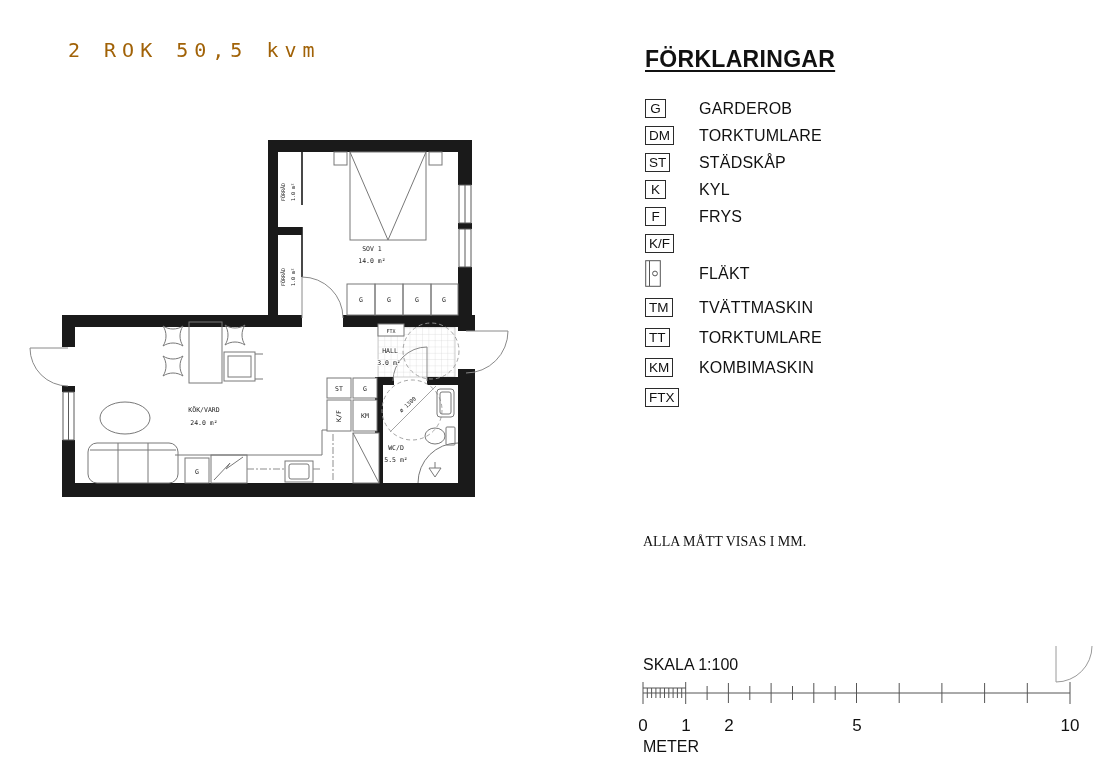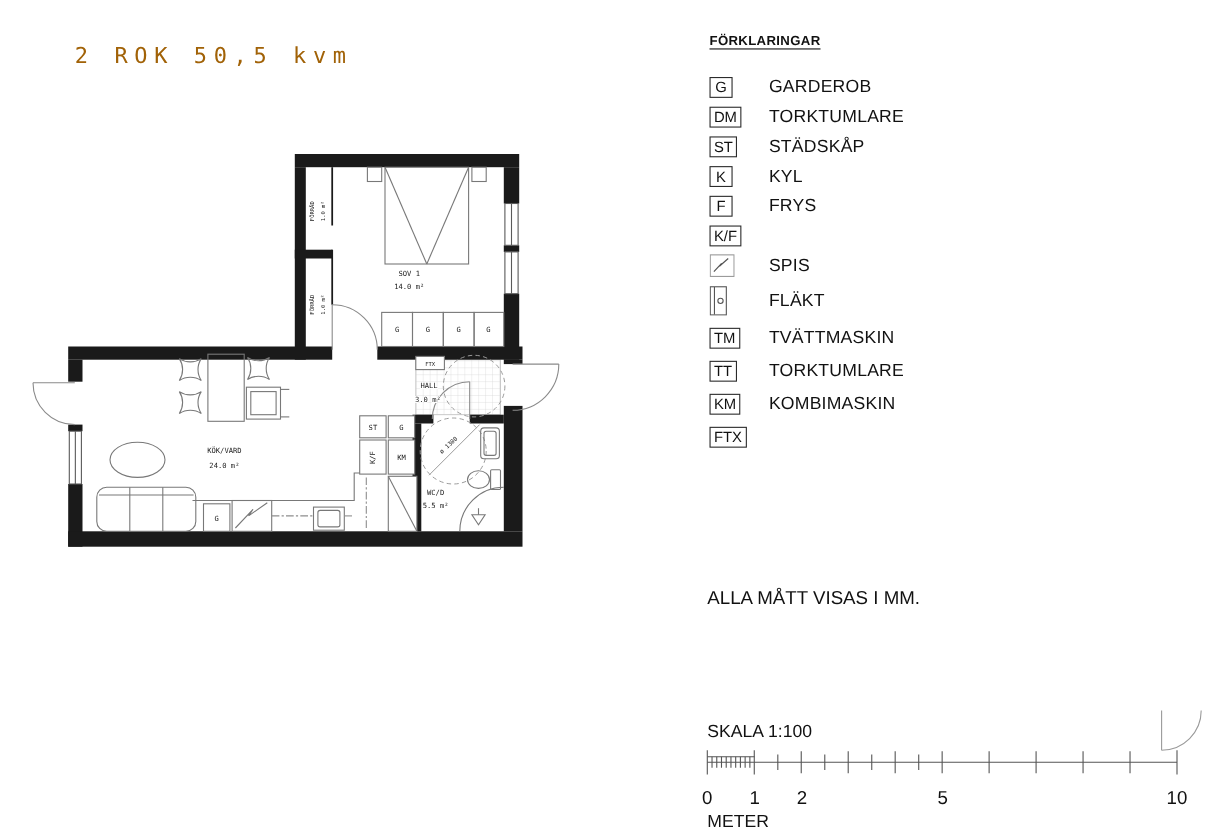--- a/index.html
+++ b/index.html
@@ -4,32 +4,32 @@
 <style>
   html,body{margin:0;padding:0;background:#fff;}
   body{width:1111px;height:763px;position:relative;overflow:hidden;
        font-family:"Liberation Sans",sans-serif;color:#111;}
   .abs{position:absolute;}
   
   .plan-title{left:68px;top:38px;font-family:"DejaVu Sans Mono",monospace;
               font-size:20px;letter-spacing:6px;color:#a16207;}
   
   .legend{left:645px;top:30px;width:330px;}
-  .legend h2{margin:0 0 25px 0;font-size:12px;font-weight:bold;
+  .legend h2{margin:16px 0 25px 0;font-size:23px;font-weight:bold;
              text-decoration:underline;text-underline-offset:3px;letter-spacing:.3px;}
   .legend-row{display:flex;align-items:center;margin-bottom:6px;min-height:21px;}
   .legend-row.sp1{margin-bottom:8px}
   .legend-row.sp2{margin-bottom:10px}
   .legend-row.sp3{margin-bottom:9px}
   .sym-cell{width:54px;flex:none;display:flex;align-items:center;}
   .sym{display:inline-block;min-width:13px;text-align:center;border:1.4px solid #2b2b2b;
        padding:0 3px;font-size:13.5px;line-height:17px;background:#fff;color:#111;}
   .lbl{font-size:16px;letter-spacing:.2px;}
   
-  .units-note{left:643px;top:534px;font-size:17px;}
+  .units-note{left:643px;top:534px;font-size:14px;font-family:Liberation Serif, serif;}
   
   text{font-family:"DejaVu Sans Mono",monospace;fill:#222;}
   .plab{paint-order:stroke;stroke:#ffffff;stroke-width:1.6px;}
   .t6{font-size:6.5px;} .t5{font-size:5.5px;} .t45{font-size:5px;}
   .scale-txt{font-family:"Liberation Sans",sans-serif;font-size:16px;fill:#111;stroke:none;}
   .tick-num{font-family:"Liberation Sans",sans-serif;font-size:17px;fill:#111;stroke:none;}
 </style>
 </head>
 <body>
 
@@ -241,29 +241,20 @@
     <span class="sym-cell">
         <span class="sym">F</span>
       </span>
     <span class="lbl">FRYS</span>
   </div>
   <div class="legend-row">
     <span class="sym-cell">
         <span class="sym">K/F</span>
       </span>
   </div>
-  <div class="legend-row sp1">
-    <span class="sym-cell">
-      <svg width="23" height="21" viewBox="0 0 23 21">
-        <rect x="0.7" y="0.7" width="21.6" height="19.6" fill="#fff" stroke="#9a9a9a" stroke-width="1"></rect>
-        <path d="M4,16 L11,8.5 L9,11 L17,4" fill="none" stroke="#555" stroke-width="1.1"></path>
-      </svg>
-    </span>
-    <span class="lbl">SPIS</span>
-  </div>
   <div class="legend-row sp2">
     <span class="sym-cell">
       <svg width="16" height="27" viewBox="0 0 16 27">
         <rect x="0.7" y="0.7" width="14.6" height="25.6" fill="#fff" stroke="#555" stroke-width="1"></rect>
         <line x1="4.5" y1="1" x2="4.5" y2="26" stroke="#555" stroke-width="1"></line>
         <circle cx="10" cy="13.5" r="2.4" fill="none" stroke="#555" stroke-width="1"></circle>
       </svg>
     </span>
     <span class="lbl">FLÄKT</span>
   </div>

